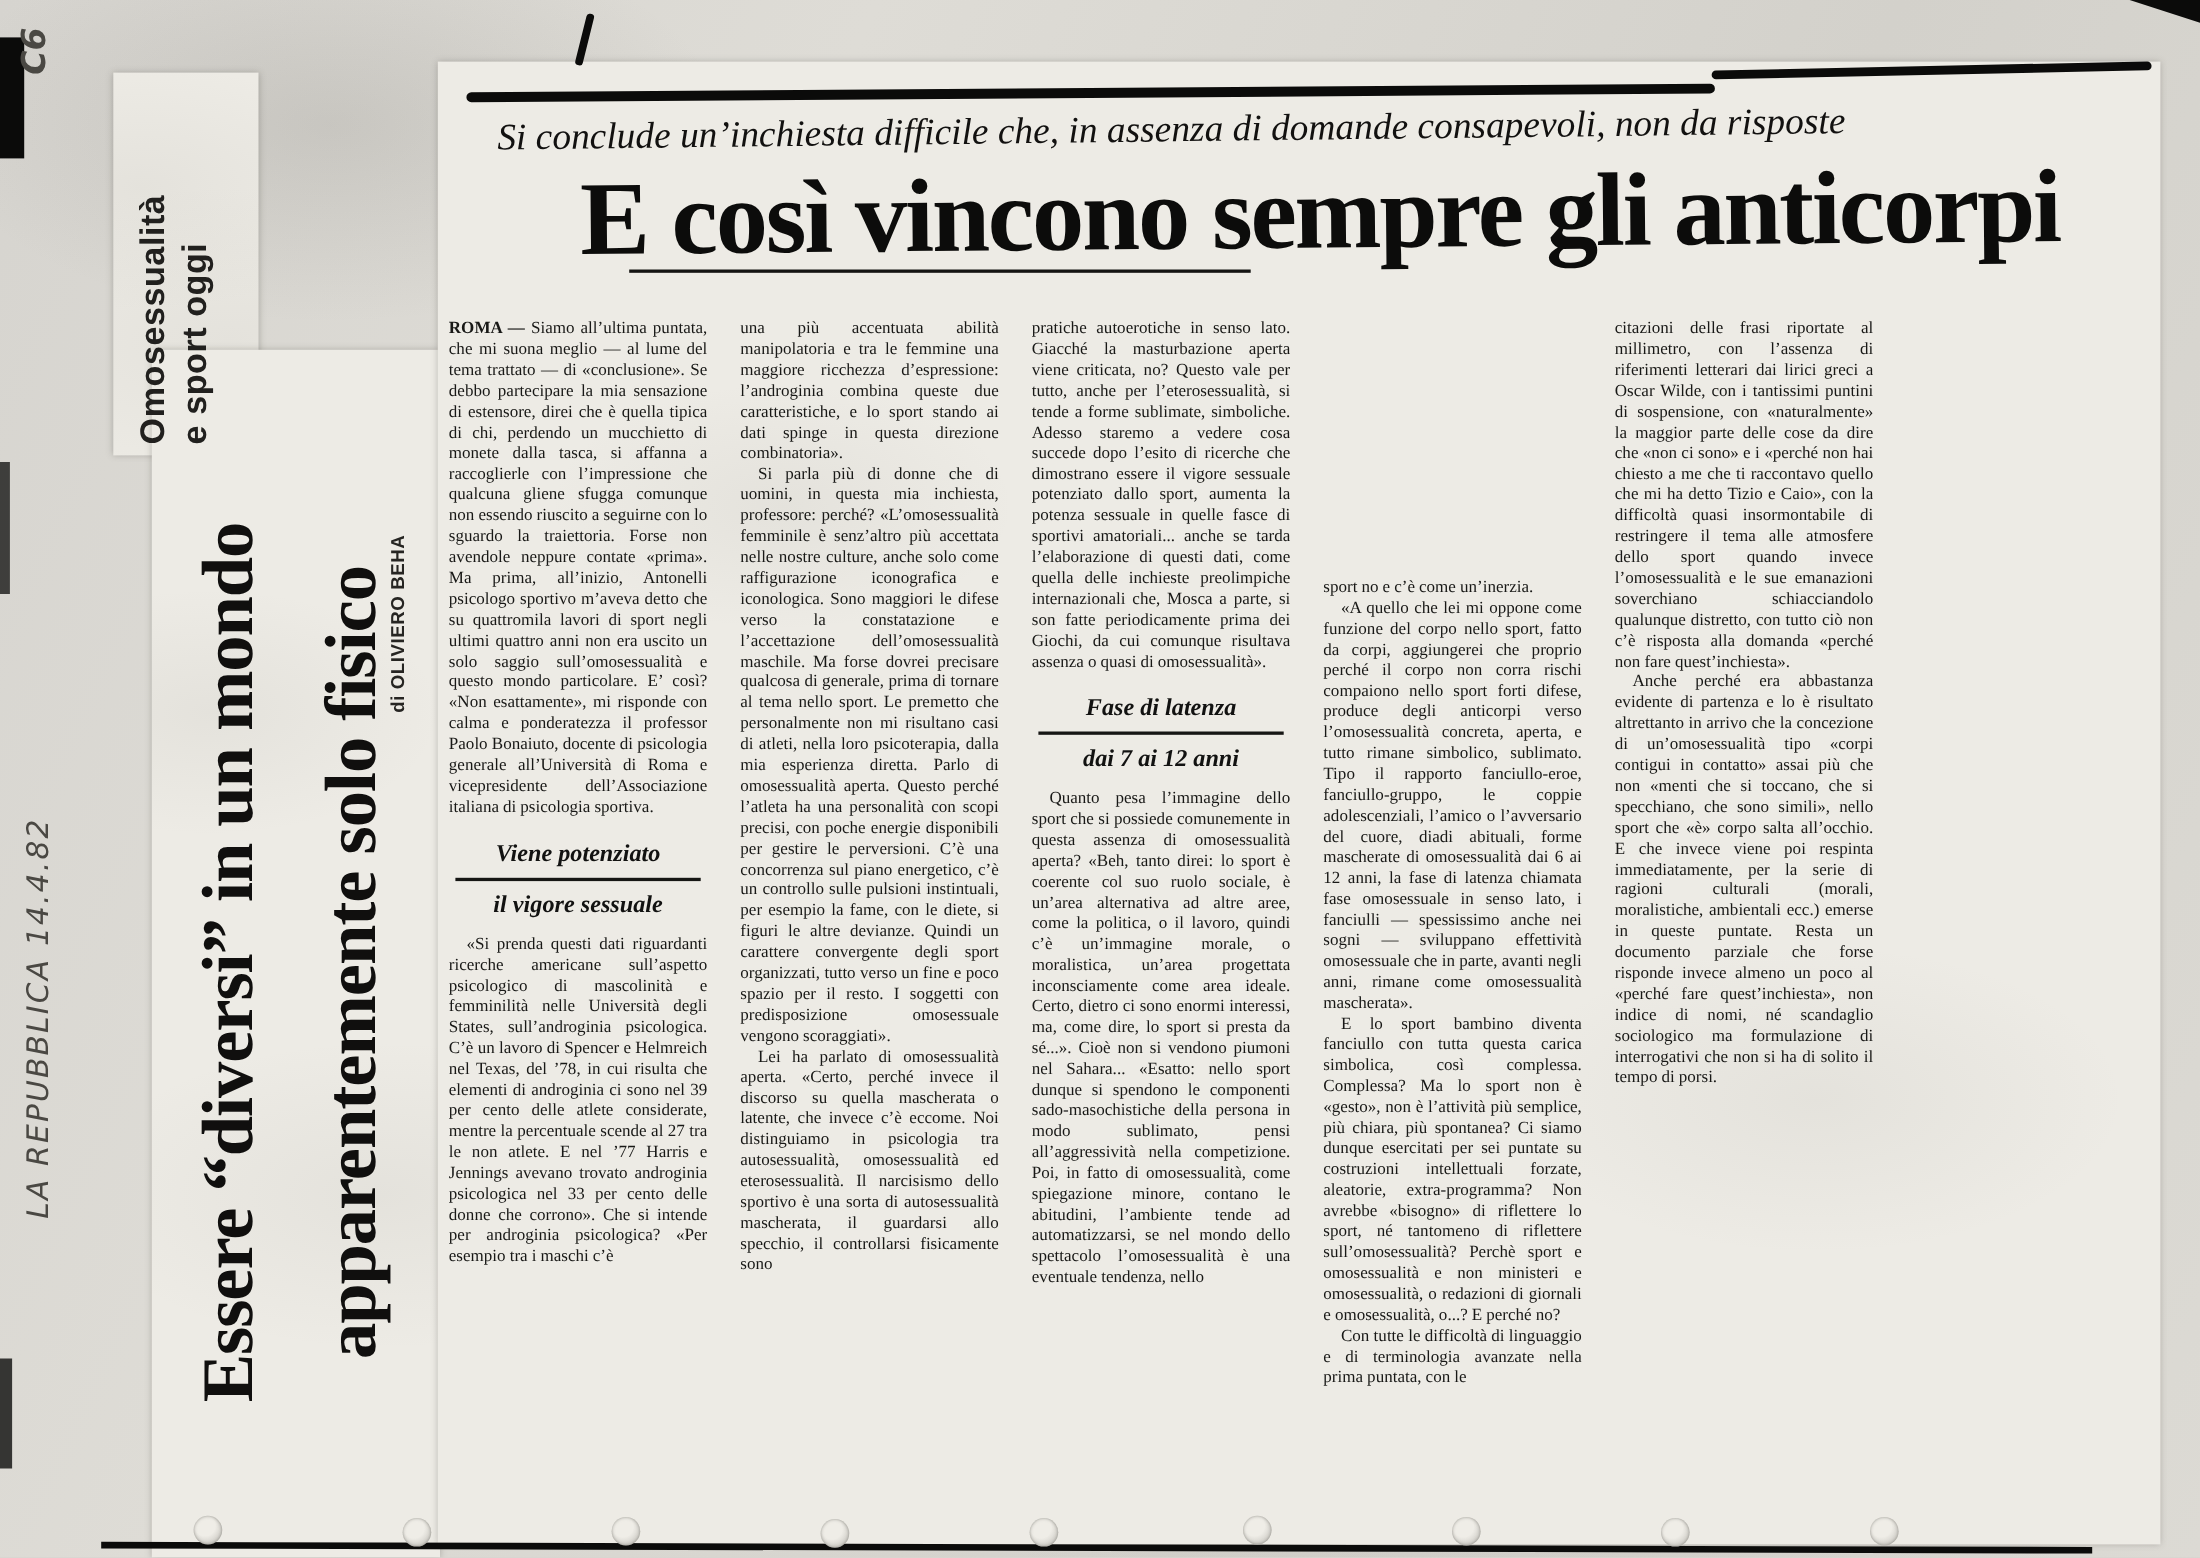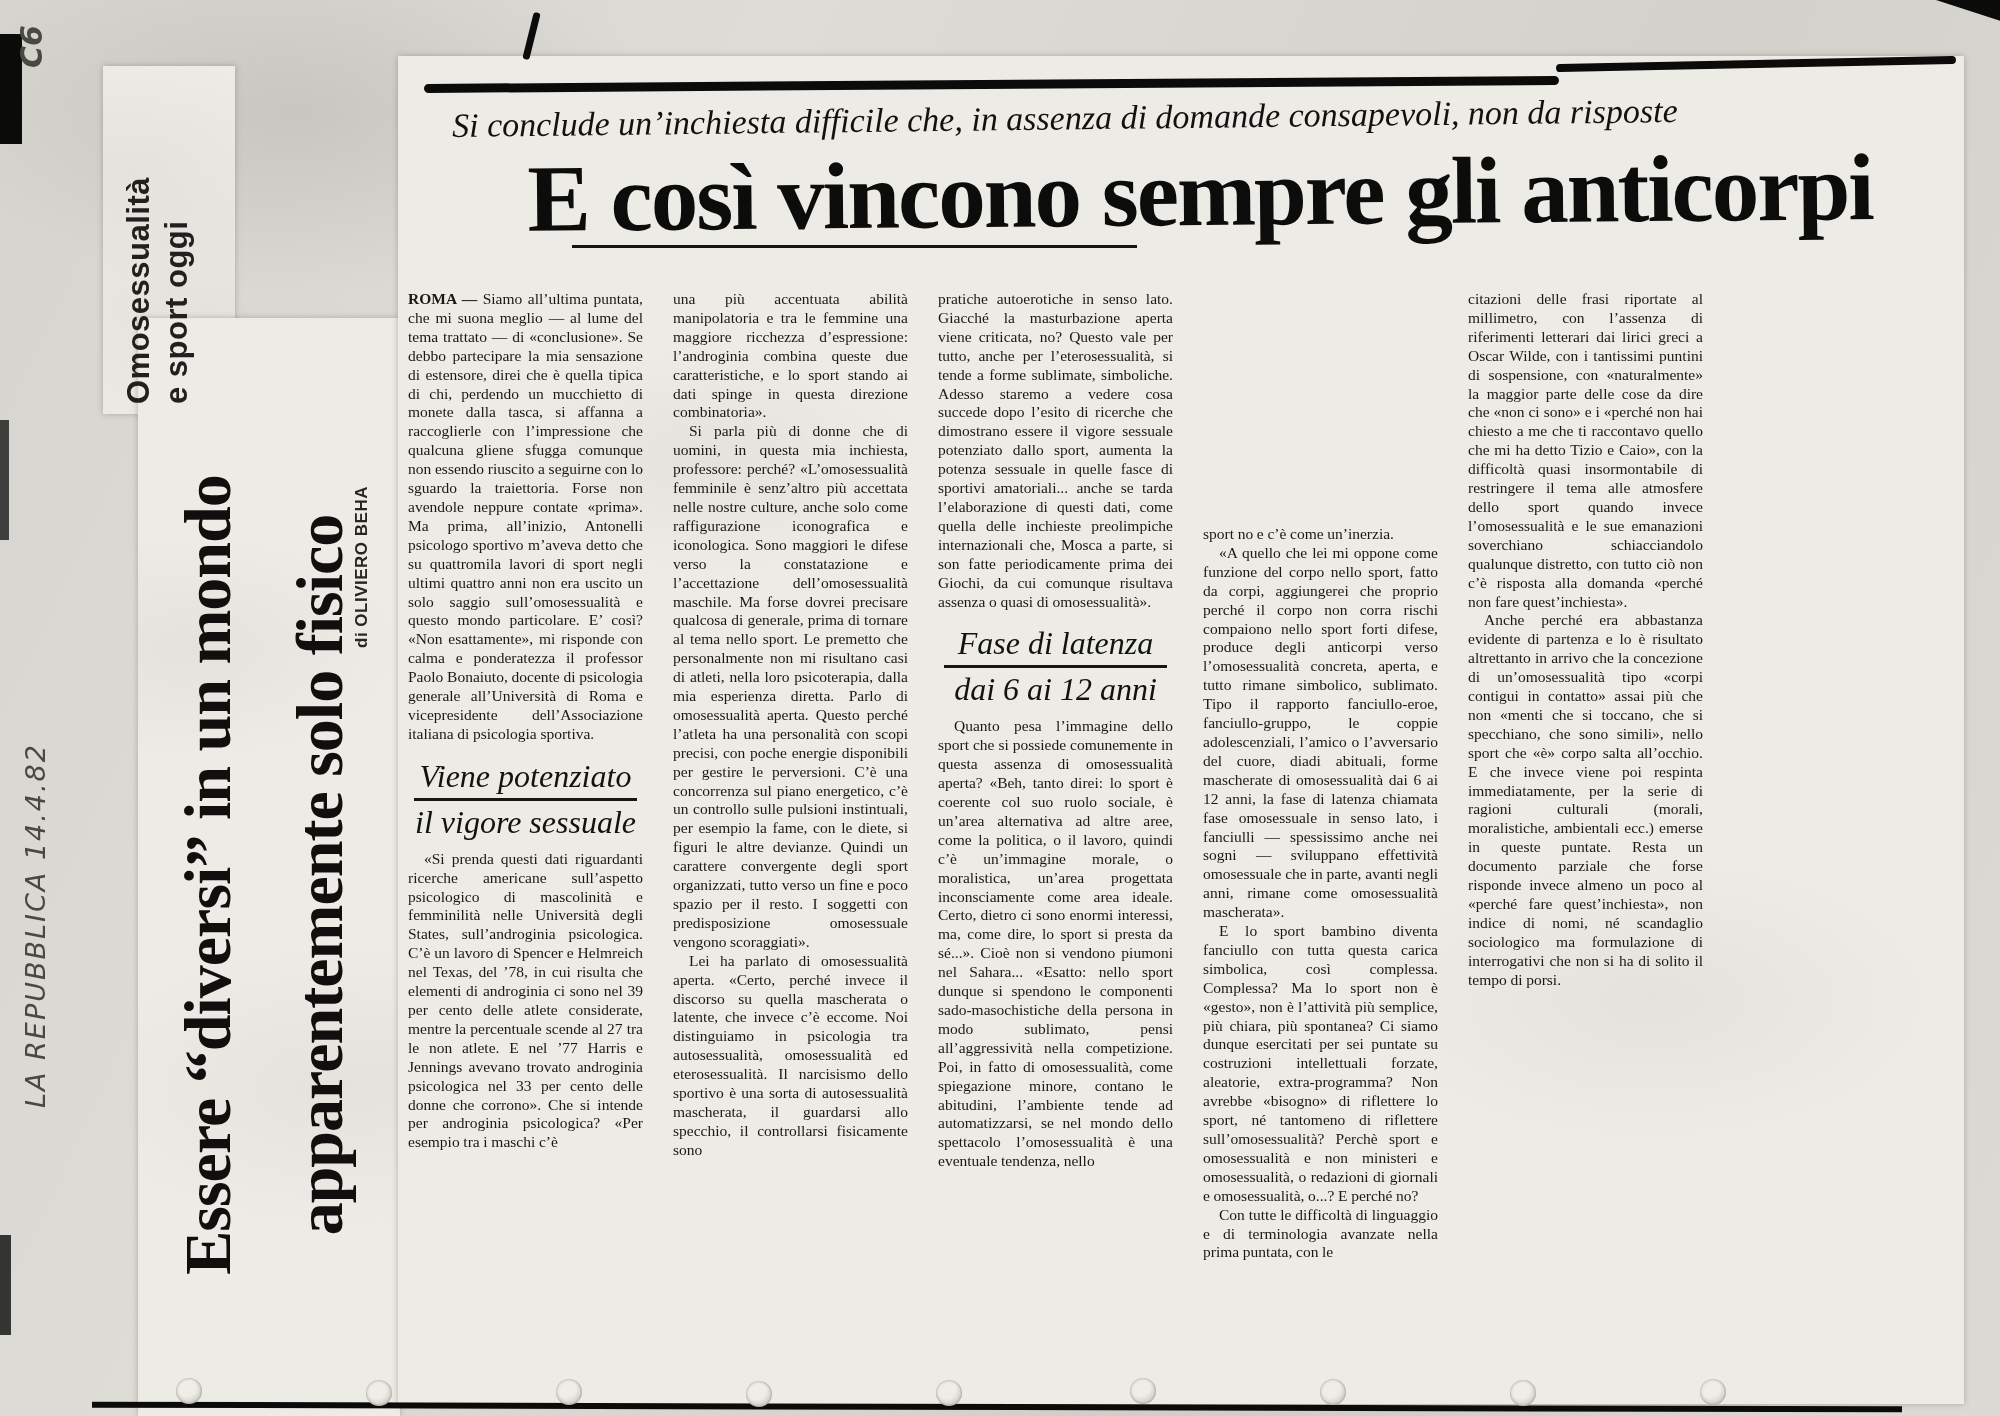--- a/index.html
+++ b/index.html
@@ -82,21 +82,21 @@
     position:absolute;left:408px;top:262px;width:1465px;height:1122px;
     display:flex;gap:30px;
   }
   .column{width:235px;height:1122px;overflow:hidden;color:#181816;margin-top:28px;}
   .column p{
     margin:0;font-size:15.5px;line-height:18.9px;text-align:justify;
     word-spacing:-0.2px;
   }
   .column p.indent{text-indent:16px;font-family:Liberation Serif, serif;}
   .column p.note{font-style:italic;font-weight:700;}
-  .subhead{margin:17px 4px 13px;text-align:center;font-style:italic;font-weight:400;font-size:32px;line-height:30px;color:#121211;}
+  .subhead{margin:17px 4px 13px;text-align:center;font-style:italic;font-weight:700;font-size:22px;line-height:30px;color:#121211;}
   .subhead .l1{display:block;padding-bottom:7px;border-bottom:3px solid #161614;margin:0 2px;}
   .subhead .l2{display:block;padding-top:6px;}
 </style>
 </head>
 <body>
 
 <div id="scan"></div>
 
 <div class="clip" id="clip-kicker"></div>
 <div class="clip" id="clip-headline"></div>
@@ -151,21 +151,21 @@
     </div>
     <div class="column">
       <p>una più accentuata abilità manipolatoria e tra le femmine una maggiore ricchezza d’espressione: l’androginia combina queste due caratteristiche, e lo sport stando ai dati spinge in questa direzione combinatoria».</p>
       <p class="indent">Si parla più di donne che di uomini, in questa mia inchiesta, professore: perché? «L’omosessualità femminile è senz’altro più accettata nelle nostre culture, anche solo come raffigurazione iconografica e iconologica. Sono maggiori le difese verso la constatazione e l’accettazione dell’omosessualità maschile. Ma forse dovrei precisare qualcosa di generale, prima di tornare al tema nello sport. Le premetto che personalmente non mi risultano casi di atleti, nella loro psicoterapia, dalla mia esperienza diretta. Parlo di omosessualità aperta. Questo perché l’atleta ha una personalità con scopi precisi, con poche energie disponibili per gestire le perversioni. C’è una concorrenza sul piano energetico, c’è un controllo sulle pulsioni instintuali, per esempio la fame, con le diete, si figuri le altre devianze. Quindi un carattere convergente degli sport organizzati, tutto verso un fine e poco spazio per il resto. I soggetti con predisposizione omosessuale vengono scoraggiati».</p>
       <p class="indent">Lei ha parlato di omosessualità aperta. «Certo, perché invece il discorso su quella mascherata o latente, che invece c’è eccome. Noi distinguiamo in psicologia tra autosessualità, omosessualità ed eterosessualità. Il narcisismo dello sportivo è una sorta di autosessualità mascherata, il guardarsi allo specchio, il controllarsi fisicamente sono</p>
     </div>
     <div class="column">
       <p>pratiche autoerotiche in senso lato. Giacché la masturbazione aperta viene criticata, no? Questo vale per tutto, anche per l’eterosessualità, si tende a forme sublimate, simboliche. Adesso staremo a vedere cosa succede dopo l’esito di ricerche che dimostrano essere il vigore sessuale potenziato dallo sport, aumenta la potenza sessuale in quelle fasce di sportivi amatoriali... anche se tarda l’elaborazione di questi dati, come quella delle inchieste preolimpiche internazionali che, Mosca a parte, si son fatte periodicamente prima dei Giochi, da cui comunque risultava assenza o quasi di omosessualità».</p>
       <div class="subhead">
         <span class="l1">Fase di latenza</span>
-        <span class="l2">dai 6 ai 12 anni</span>
+        <span class="l2">dai 7 ai 12 anni</span>
       </div>
       <p class="indent">Quanto pesa l’immagine dello sport che si possiede comunemente in questa assenza di omosessualità aperta? «Beh, tanto direi: lo sport è coerente col suo ruolo sociale, è un’area alternativa ad altre aree, come la politica, o il lavoro, quindi c’è un’immagine morale, o moralistica, un’area progettata inconsciamente come area ideale. Certo, dietro ci sono enormi interessi, ma, come dire, lo sport si presta da sé...». Cioè non si vendono piumoni nel Sahara... «Esatto: nello sport dunque si spendono le componenti sado-masochistiche della persona in modo sublimato, pensi all’aggressività nella competizione. Poi, in fatto di omosessualità, come spiegazione minore, contano le abitudini, l’ambiente tende ad automatizzarsi, se nel mondo dello spettacolo l’omosessualità è una eventuale tendenza, nello</p>
     </div>
     <div class="column">
       <div style="height: 235px;"></div>
       <p>sport no e c’è come un’inerzia.</p>
       <p class="indent">«A quello che lei mi oppone come funzione del corpo nello sport, fatto da corpi, aggiungerei che proprio perché il corpo non corra rischi compaiono nello sport forti difese, produce degli anticorpi verso l’omosessualità concreta, aperta, e tutto rimane simbolico, sublimato. Tipo il rapporto fanciullo-eroe, fanciullo-gruppo, le coppie adolescenziali, l’amico o l’avversario del cuore, diadi abituali, forme mascherate di omosessualità dai 6 ai 12 anni, la fase di latenza chiamata fase omosessuale in senso lato, i fanciulli — spessissimo anche nei sogni — sviluppano effettività omosessuale che in parte, avanti negli anni, rimane come omosessualità mascherata».</p>
       <p class="indent">E lo sport bambino diventa fanciullo con tutta questa carica simbolica, così complessa. Complessa? Ma lo sport non è «gesto», non è l’attività più semplice, più chiara, più spontanea? Ci siamo dunque esercitati per sei puntate su costruzioni intellettuali forzate, aleatorie, extra-programma? Non avrebbe «bisogno» di riflettere lo sport, né tantomeno di riflettere sull’omosessualità? Perchè sport e omosessualità e non ministeri e omosessualità, o redazioni di giornali e omosessualità, o...? E perché no?</p>
       <p class="indent">Con tutte le difficoltà di linguaggio e di terminologia avanzate nella prima puntata, con le</p>
     </div>

